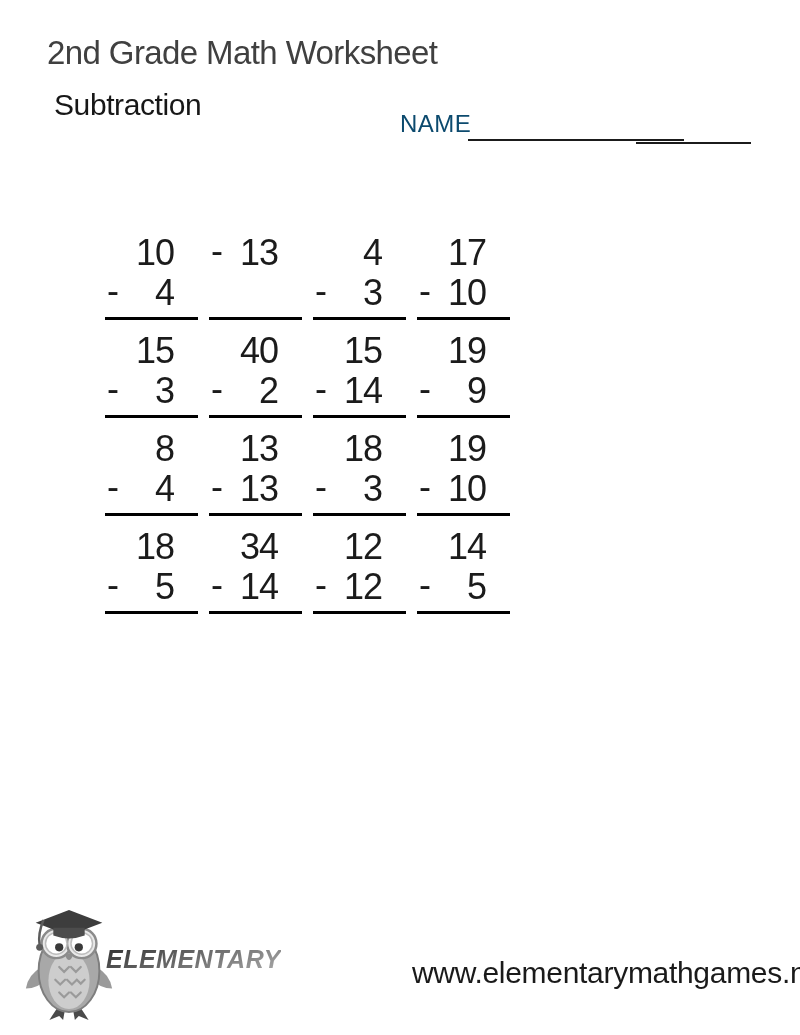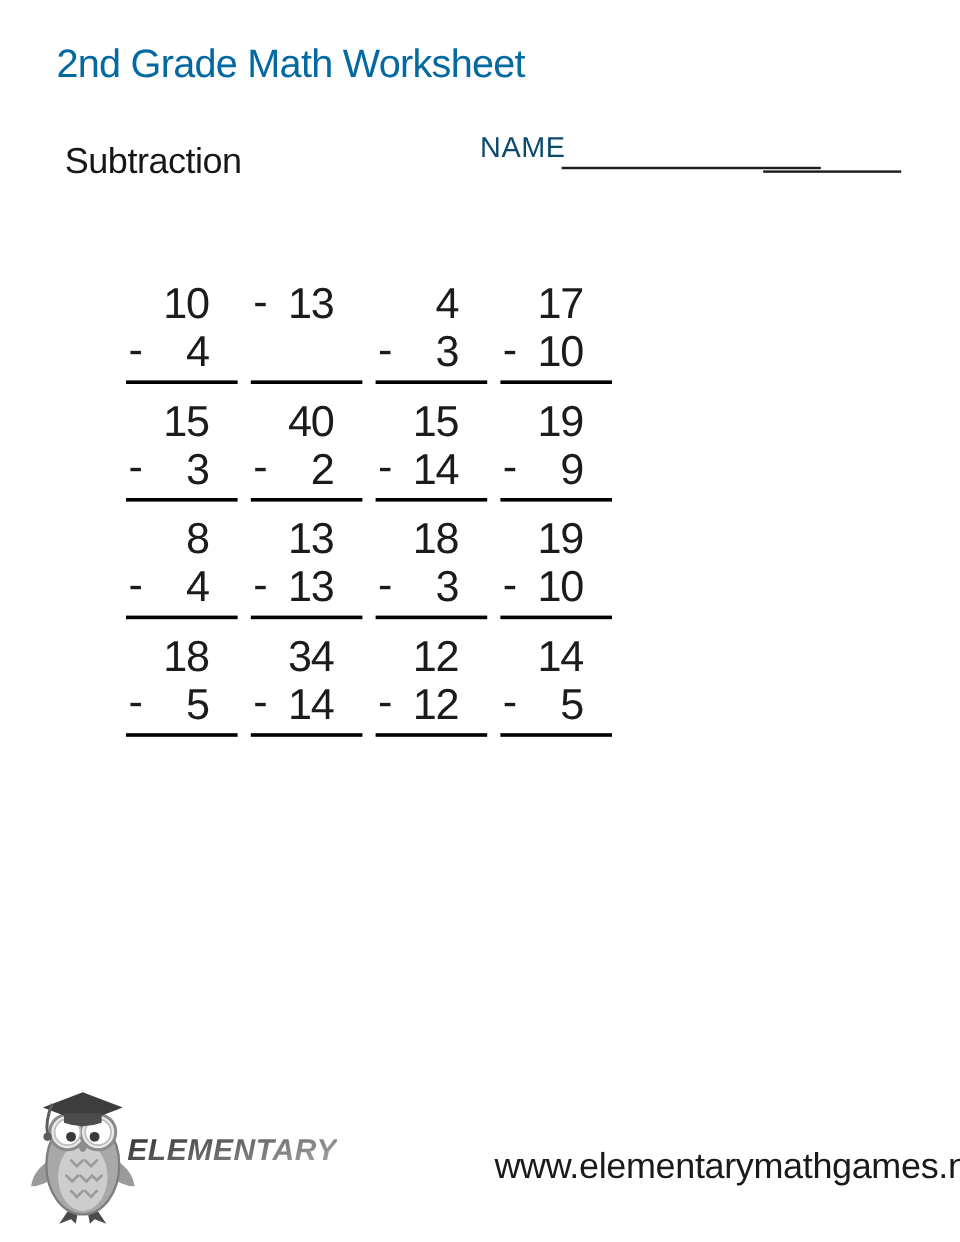--- a/index.html
+++ b/index.html
@@ -8,24 +8,24 @@
     width: 800px; height: 1035px;
     position: relative;
     overflow: hidden;
     font-family: "Liberation Sans", "DejaVu Sans", sans-serif;
     color: #1b1b1b;
   }
 
   .page-title {
     position: absolute; left: 47px; top: 34px;
     font-size: 33px; letter-spacing: -0.6px;
-    color: #0369a1; white-space: nowrap;
+    color: #404040; white-space: nowrap;
   }
   .page-subtitle {
-    position: absolute; left: 54px; top: 118px;
+    position: absolute; left: 54px; top: 88px;
     font-size: 30px; letter-spacing: -0.4px;
     color: #171717;
   }
 
   .name-row {
     position: absolute; left: 400px; top: 110px;
     font-size: 24px; letter-spacing: 0.5px;
     color: #0c4a6e;
     display: flex; align-items: flex-end;
   }

